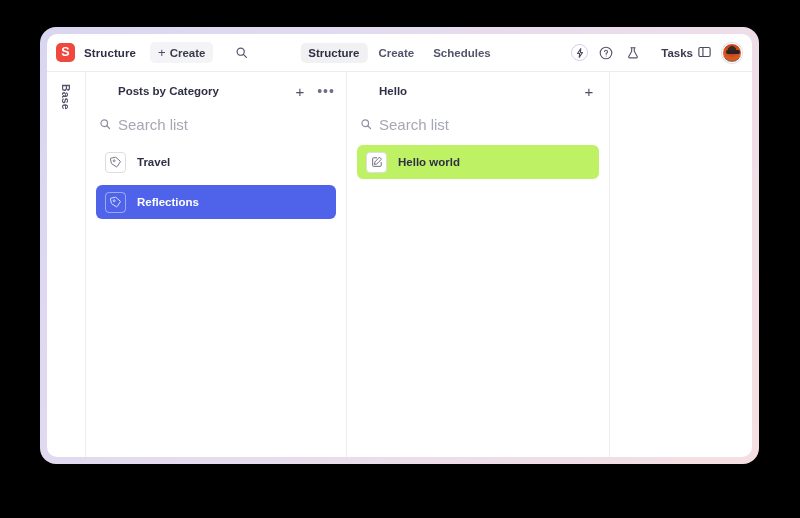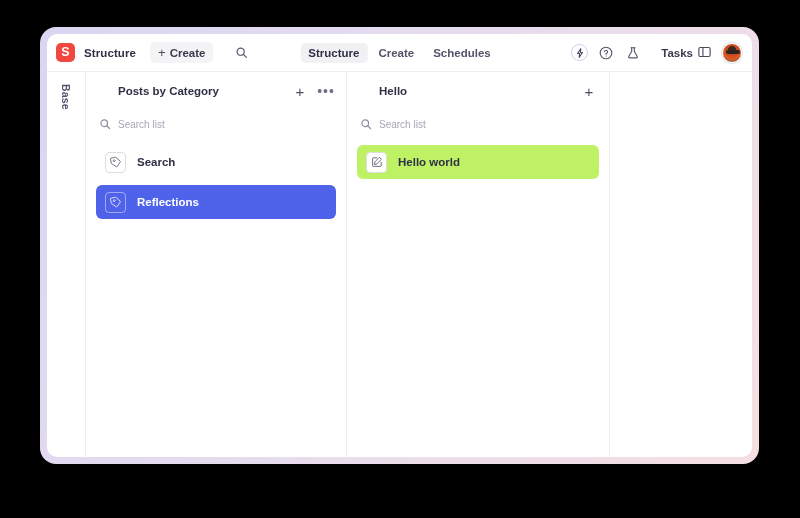--- a/index.html
+++ b/index.html
@@ -218,21 +218,21 @@
   .search-row {
     height: 28px;
     flex: 0 0 28px;
     display: flex;
     align-items: center;
     gap: 7px;
     padding: 0 3px;
     cursor: text;
   }
   .search-placeholder {
-    font-size: 10px;
+    font-size: 15px;
     color: #a6a7b4;
   }
 
   .list { padding-top: 7px; display: flex; flex-direction: column; gap: 6px; }
 
   .list-item {
     height: 34px;
     display: flex;
     align-items: center;
     gap: 11px;
@@ -365,21 +365,21 @@
 
         <div class="list">
 
           <div class="list-item">
             <span class="item-icon">
               <svg width="12" height="12" viewBox="0 0 16 16" fill="none" stroke="#6a6b7e" stroke-width="1.15" stroke-linejoin="round">
                 <path d="M8.4 1.6H2.6a1 1 0 0 0-1 1v5.8a1 1 0 0 0 .3.7l5.1 5.1a1 1 0 0 0 1.4 0l5.1-5.1a1 1 0 0 0 0-1.4L9.1 1.9a1 1 0 0 0-.7-.3z" transform="rotate(-12 8 8)"></path>
                 <circle cx="5.6" cy="6.3" r="1.25"></circle>
               </svg>
             </span>
-            <span class="item-label">Search</span>
+            <span class="item-label">Travel</span>
           </div>
 
 
           <div class="list-item selected">
             <span class="item-icon">
               <svg width="12" height="12" viewBox="0 0 16 16" fill="none" stroke="#e3e6fb" stroke-width="1.15" stroke-linejoin="round">
                 <path d="M8.4 1.6H2.6a1 1 0 0 0-1 1v5.8a1 1 0 0 0 .3.7l5.1 5.1a1 1 0 0 0 1.4 0l5.1-5.1a1 1 0 0 0 0-1.4L9.1 1.9a1 1 0 0 0-.7-.3z" transform="rotate(-12 8 8)"></path>
                 <circle cx="5.6" cy="6.3" r="1.25"></circle>
               </svg>
             </span>

